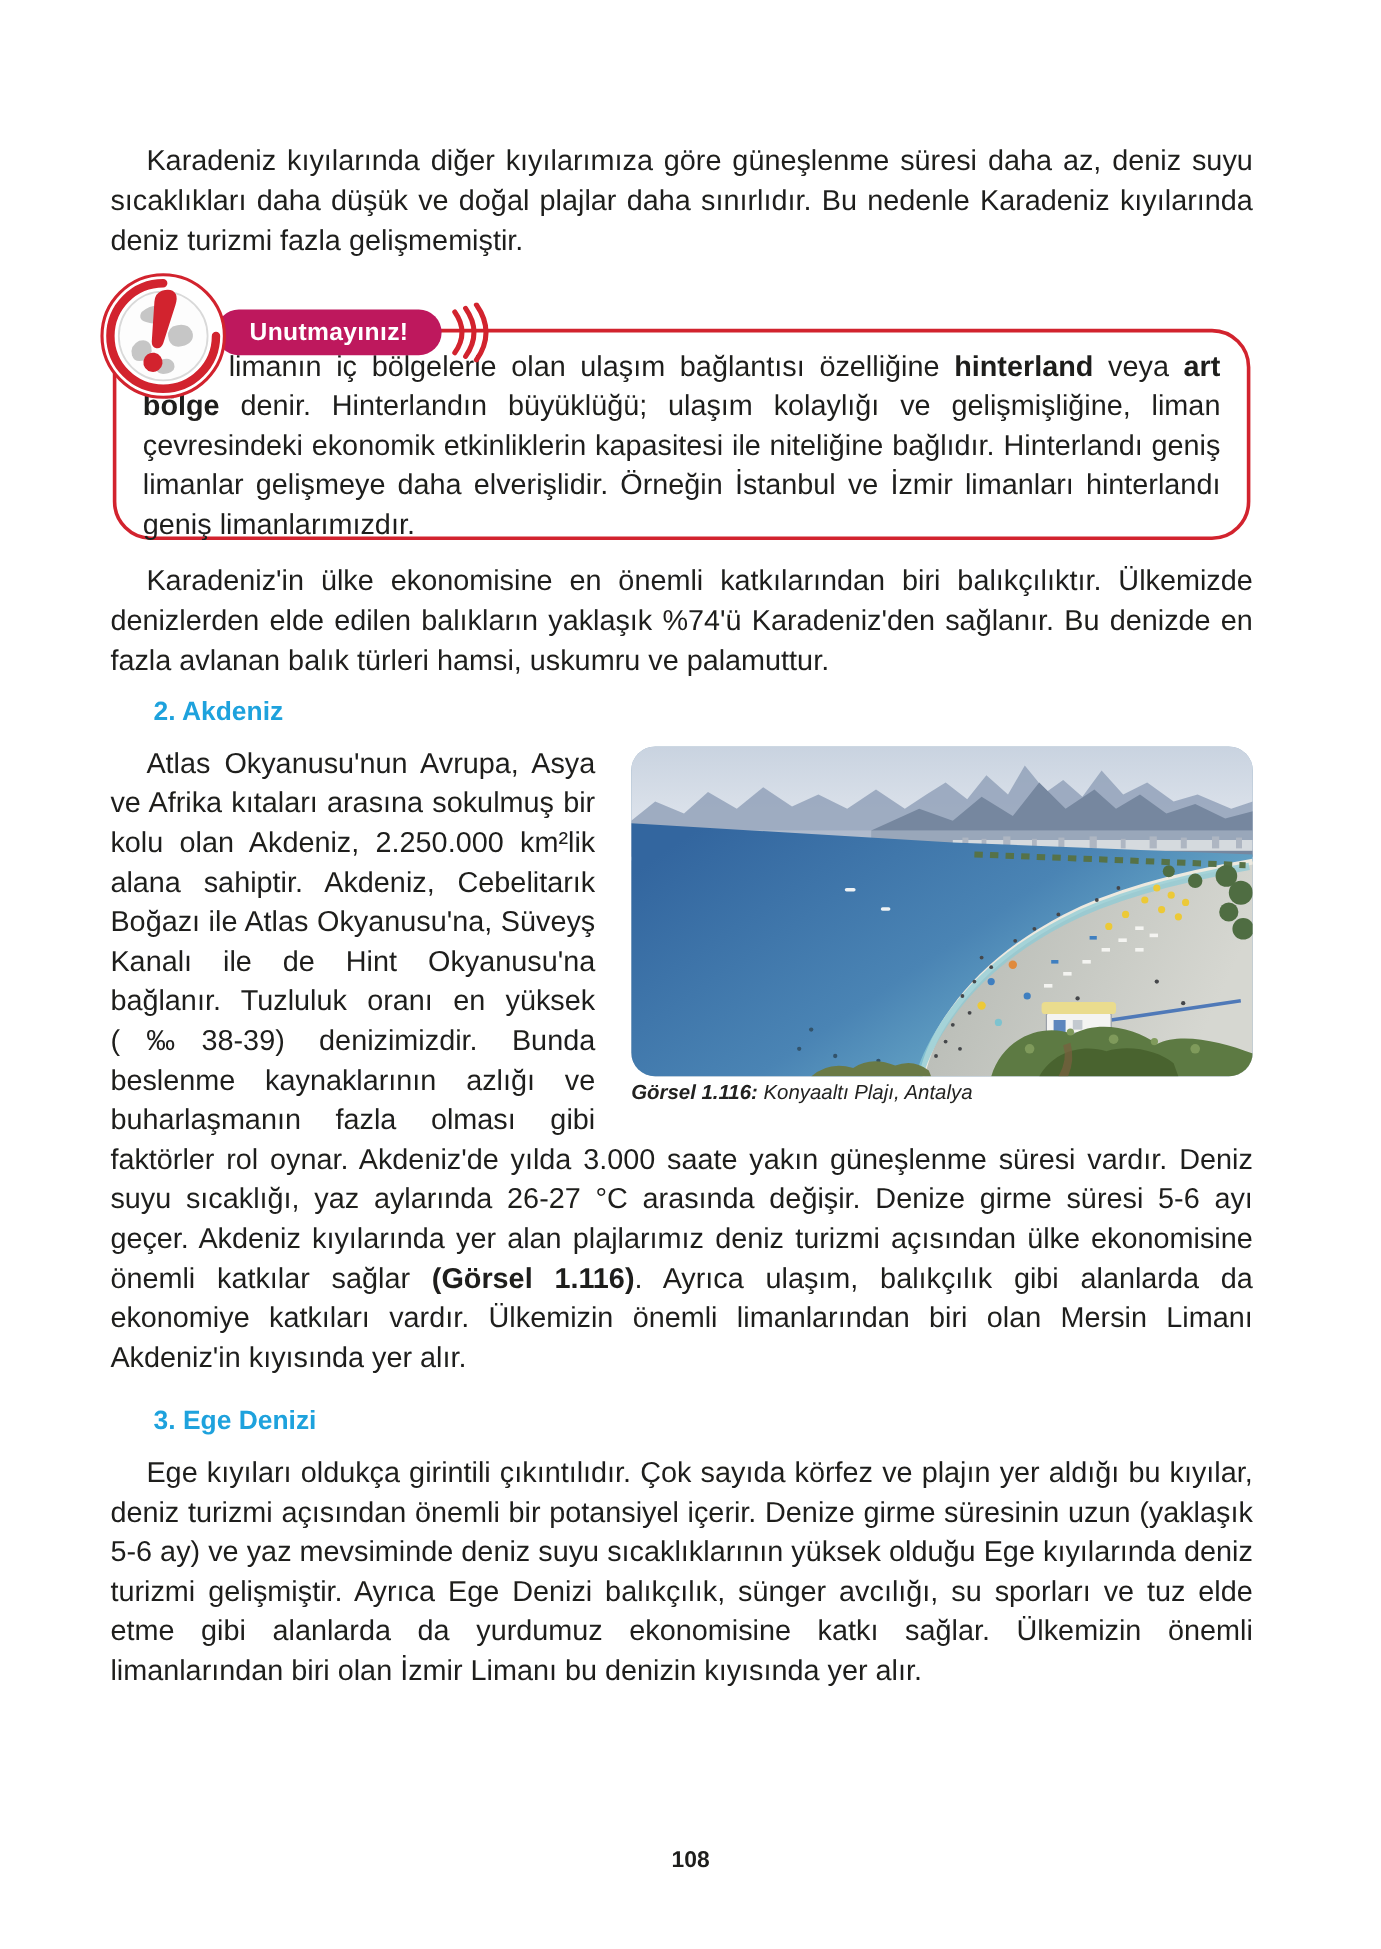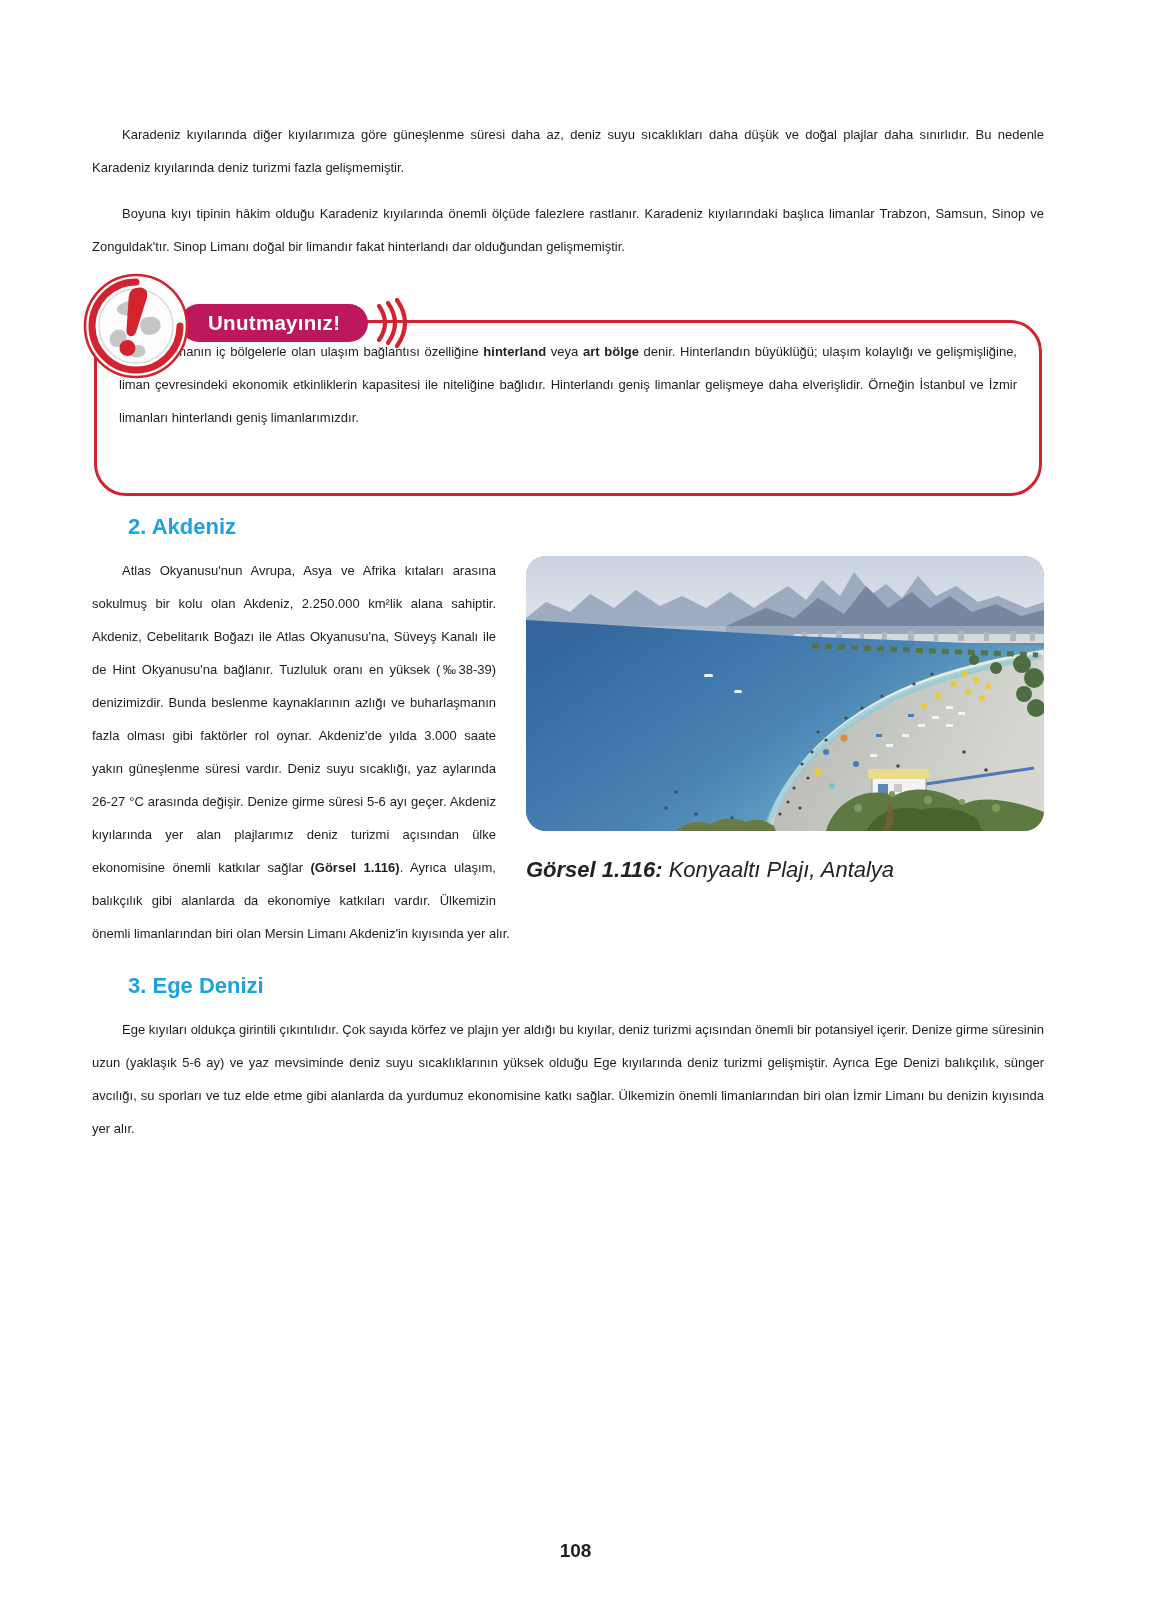--- a/index.html
+++ b/index.html
@@ -10,21 +10,21 @@
     color:#1e1e1c;
     position:relative;
     overflow:hidden;
   }
   .content {
     position:absolute;
     left:92px; top:118px;
     width:952px;
   }
   .body-text {
-    font-size:13px;
+    font-size:24px;
     line-height:33px;
     text-align:justify;
     text-indent:30px;
     margin:0 0 13px 0;
   }
   b { font-weight:bold; }
 
   
   .callout { position:relative; height:220px; margin:6px 0 18px 0; }
   .callout-box {
@@ -70,43 +70,42 @@
     margin:2px 0 16px 30px;
   }
   .photo {
     width:518px; height:275px;
     border-radius:20px;
     overflow:hidden;
     background:#9db4c8;
   }
   .photo svg { display:block; width:100%; height:100%; }
   .caption {
-    margin-top:26px;
-    font-size:22px;
+    margin-top:4px;
+    font-size:17px;
     font-style:italic;
     text-indent:0;
     color:#222220;
   }
   .cap-label { font-weight:bold; }
   .clear { clear:both; }
 
   .page-number {
     position:absolute; left:0; right:0; bottom:62px;
     text-align:center;
     font-size:19px; font-weight:bold;
     color:#1e1e1c;
   }
 </style>
 </head>
 <body>
 
 <div class="content">
 
   <p class="body-text">Karadeniz kıyılarında diğer kıyılarımıza göre güneşlenme süresi daha az, deniz suyu sıcaklıkları daha düşük ve doğal plajlar daha sınırlıdır. Bu nedenle Karadeniz kıyılarında deniz turizmi fazla gelişmemiştir.</p>
-  <p class="body-text">Boyuna kıyı tipinin hâkim olduğu Karadeniz kıyılarında önemli ölçüde falezlere rastlanır. Karadeniz kıyılarındaki başlıca limanlar Trabzon, Samsun, Sinop ve Zonguldak'tır. Sinop Limanı doğal bir limandır fakat hinterlandı dar olduğundan gelişmemiştir.</p>
 
   <div class="callout">
     <div class="badge">
       <svg viewBox="0 0 108 108" width="108" height="108">
         <circle cx="54" cy="54" r="51" fill="#ffffff" stroke="#d2232e" stroke-width="2.6"></circle>
         <path d="M54 10 A44 44 0 1 0 98 54" fill="none" stroke="#d2232e" stroke-width="7" stroke-linecap="round"></path>
         <circle cx="54" cy="54" r="37" fill="#fdfdfd" stroke="#d9d9d9" stroke-width="1.5"></circle>
         <g fill="#c6c6c6">
           <path d="M36 34 q10 -8 20 -4 q6 3 2 9 q-8 6 -16 4 q-10 -2 -6 -9 Z"></path>
           <path d="M62 46 q12 -4 16 4 q3 8 -6 12 q-10 3 -13 -4 q-3 -8 3 -12 Z"></path>
@@ -127,20 +126,21 @@
         <path d="M4 8 Q16 25 4 42" fill="none" stroke="#d2232e" stroke-width="4.2" stroke-linecap="round"></path>
         <path d="M13 5 Q27 25 13 45" fill="none" stroke="#d2232e" stroke-width="4.2" stroke-linecap="round"></path>
         <path d="M22 2 Q38 25 22 48" fill="none" stroke="#d2232e" stroke-width="4.2" stroke-linecap="round"></path>
       </svg>
     </div>
     <div class="callout-box">
       <p class="body-text"><span>Bir limanın iç bölgelerle olan ulaşım bağlantısı özelliğine </span><b>hinterland</b><span> veya </span><b>art bölge</b><span> denir. Hinterlandın büyüklüğü; ulaşım kolaylığı ve gelişmişliğine, liman çevresindeki ekonomik etkinliklerin kapasitesi ile niteliğine bağlıdır. Hinterlandı geniş limanlar gelişmeye daha elverişlidir. Örneğin İstanbul ve İzmir limanları hinterlandı geniş limanlarımızdır.</span></p>
     </div>
   </div>
 
+  <p class="body-text">Karadeniz'in ülke ekonomisine en önemli katkılarından biri balıkçılıktır. Ülkemizde denizlerden elde edilen balıkların yaklaşık %74'ü Karadeniz'den sağlanır. Bu denizde en fazla avlanan balık türleri hamsi, uskumru ve palamuttur.</p>
 
   <h3 class="section-heading">2. Akdeniz</h3>
 
   <div class="akdeniz-section">
     <figure class="photo-figure" style="margin-top:2px;">
       <div class="photo">
         <svg viewBox="0 0 518 275" preserveAspectRatio="none">
           <defs>
             <linearGradient id="sky" x1="0" y1="0" x2="0" y2="1">
               <stop offset="0" stop-color="#c9d3e0"></stop>

